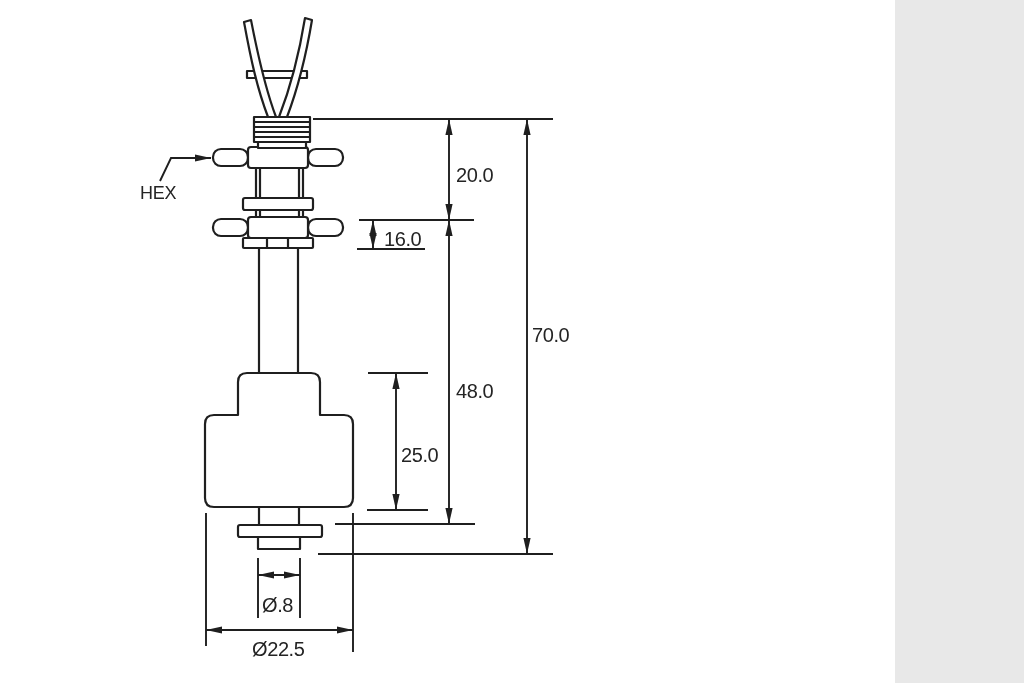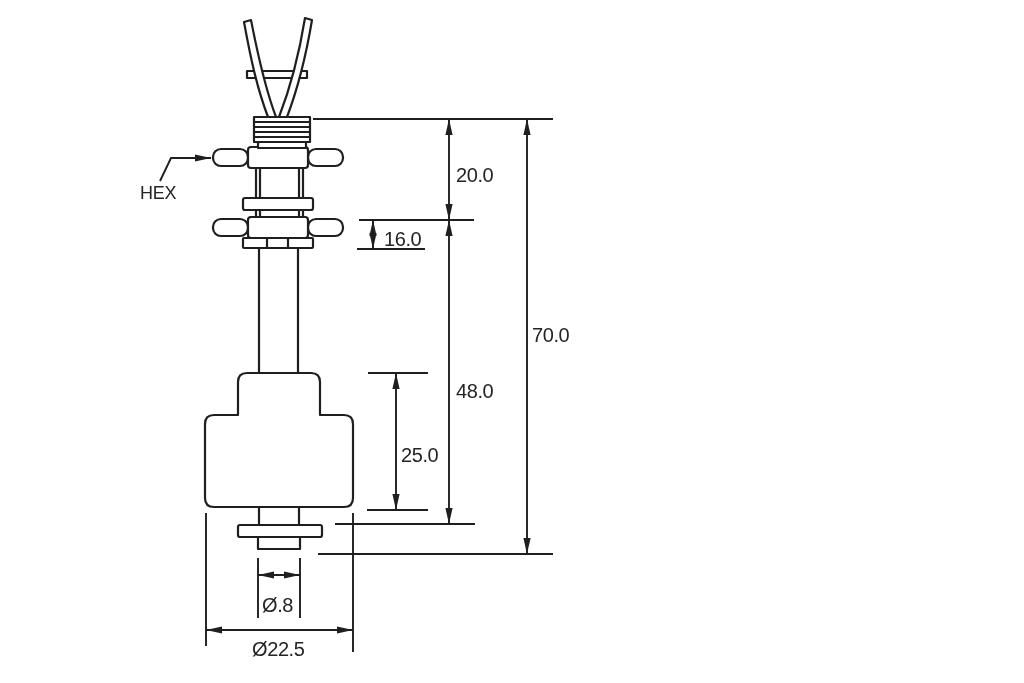--- a/index.html
+++ b/index.html
@@ -3,21 +3,21 @@
 <meta charset="utf-8">
 <style>
   html, body {
     margin: 0;
     padding: 0;
     background: #e8e8e8;
     font-family: "Liberation Sans", sans-serif;
   }
   .canvas {
     position: relative;
-    width: 1024px;
+    width: 895px;
     height: 683px;
     background: #ffffff;
     overflow: hidden;
   }
   svg { display: block; }
   .outline {
     fill: #ffffff;
     stroke: #1f1f1f;
     stroke-width: 2.2;
     stroke-linejoin: round;

